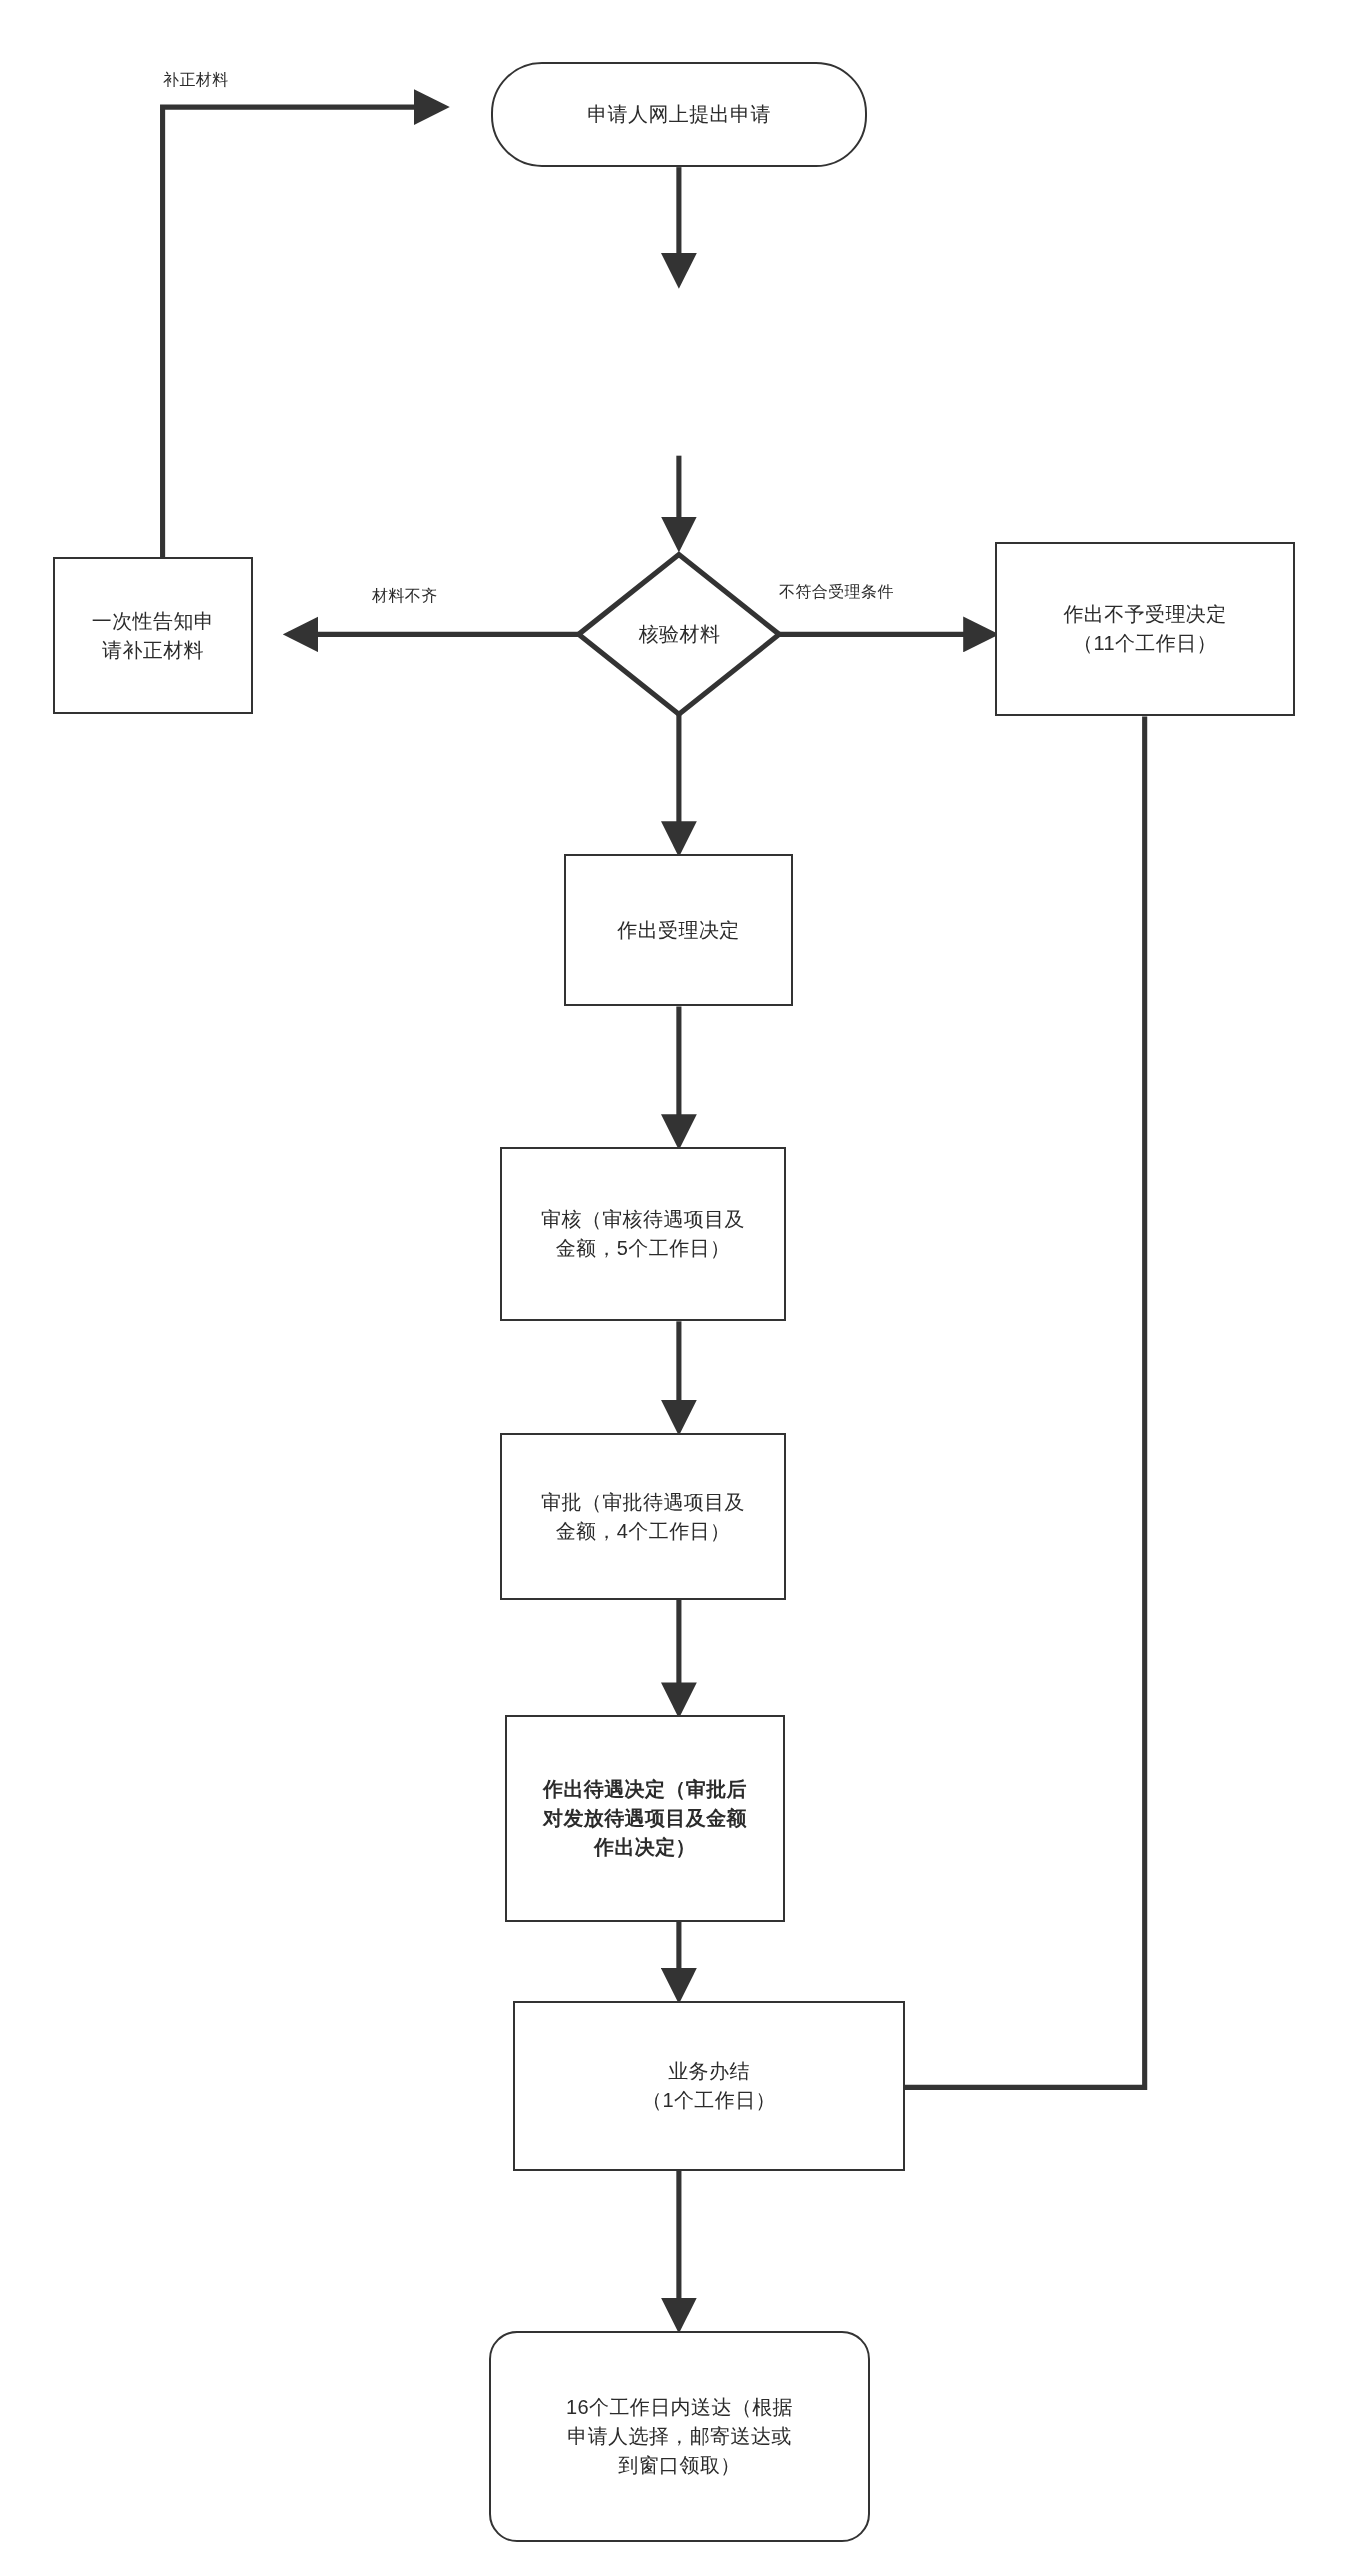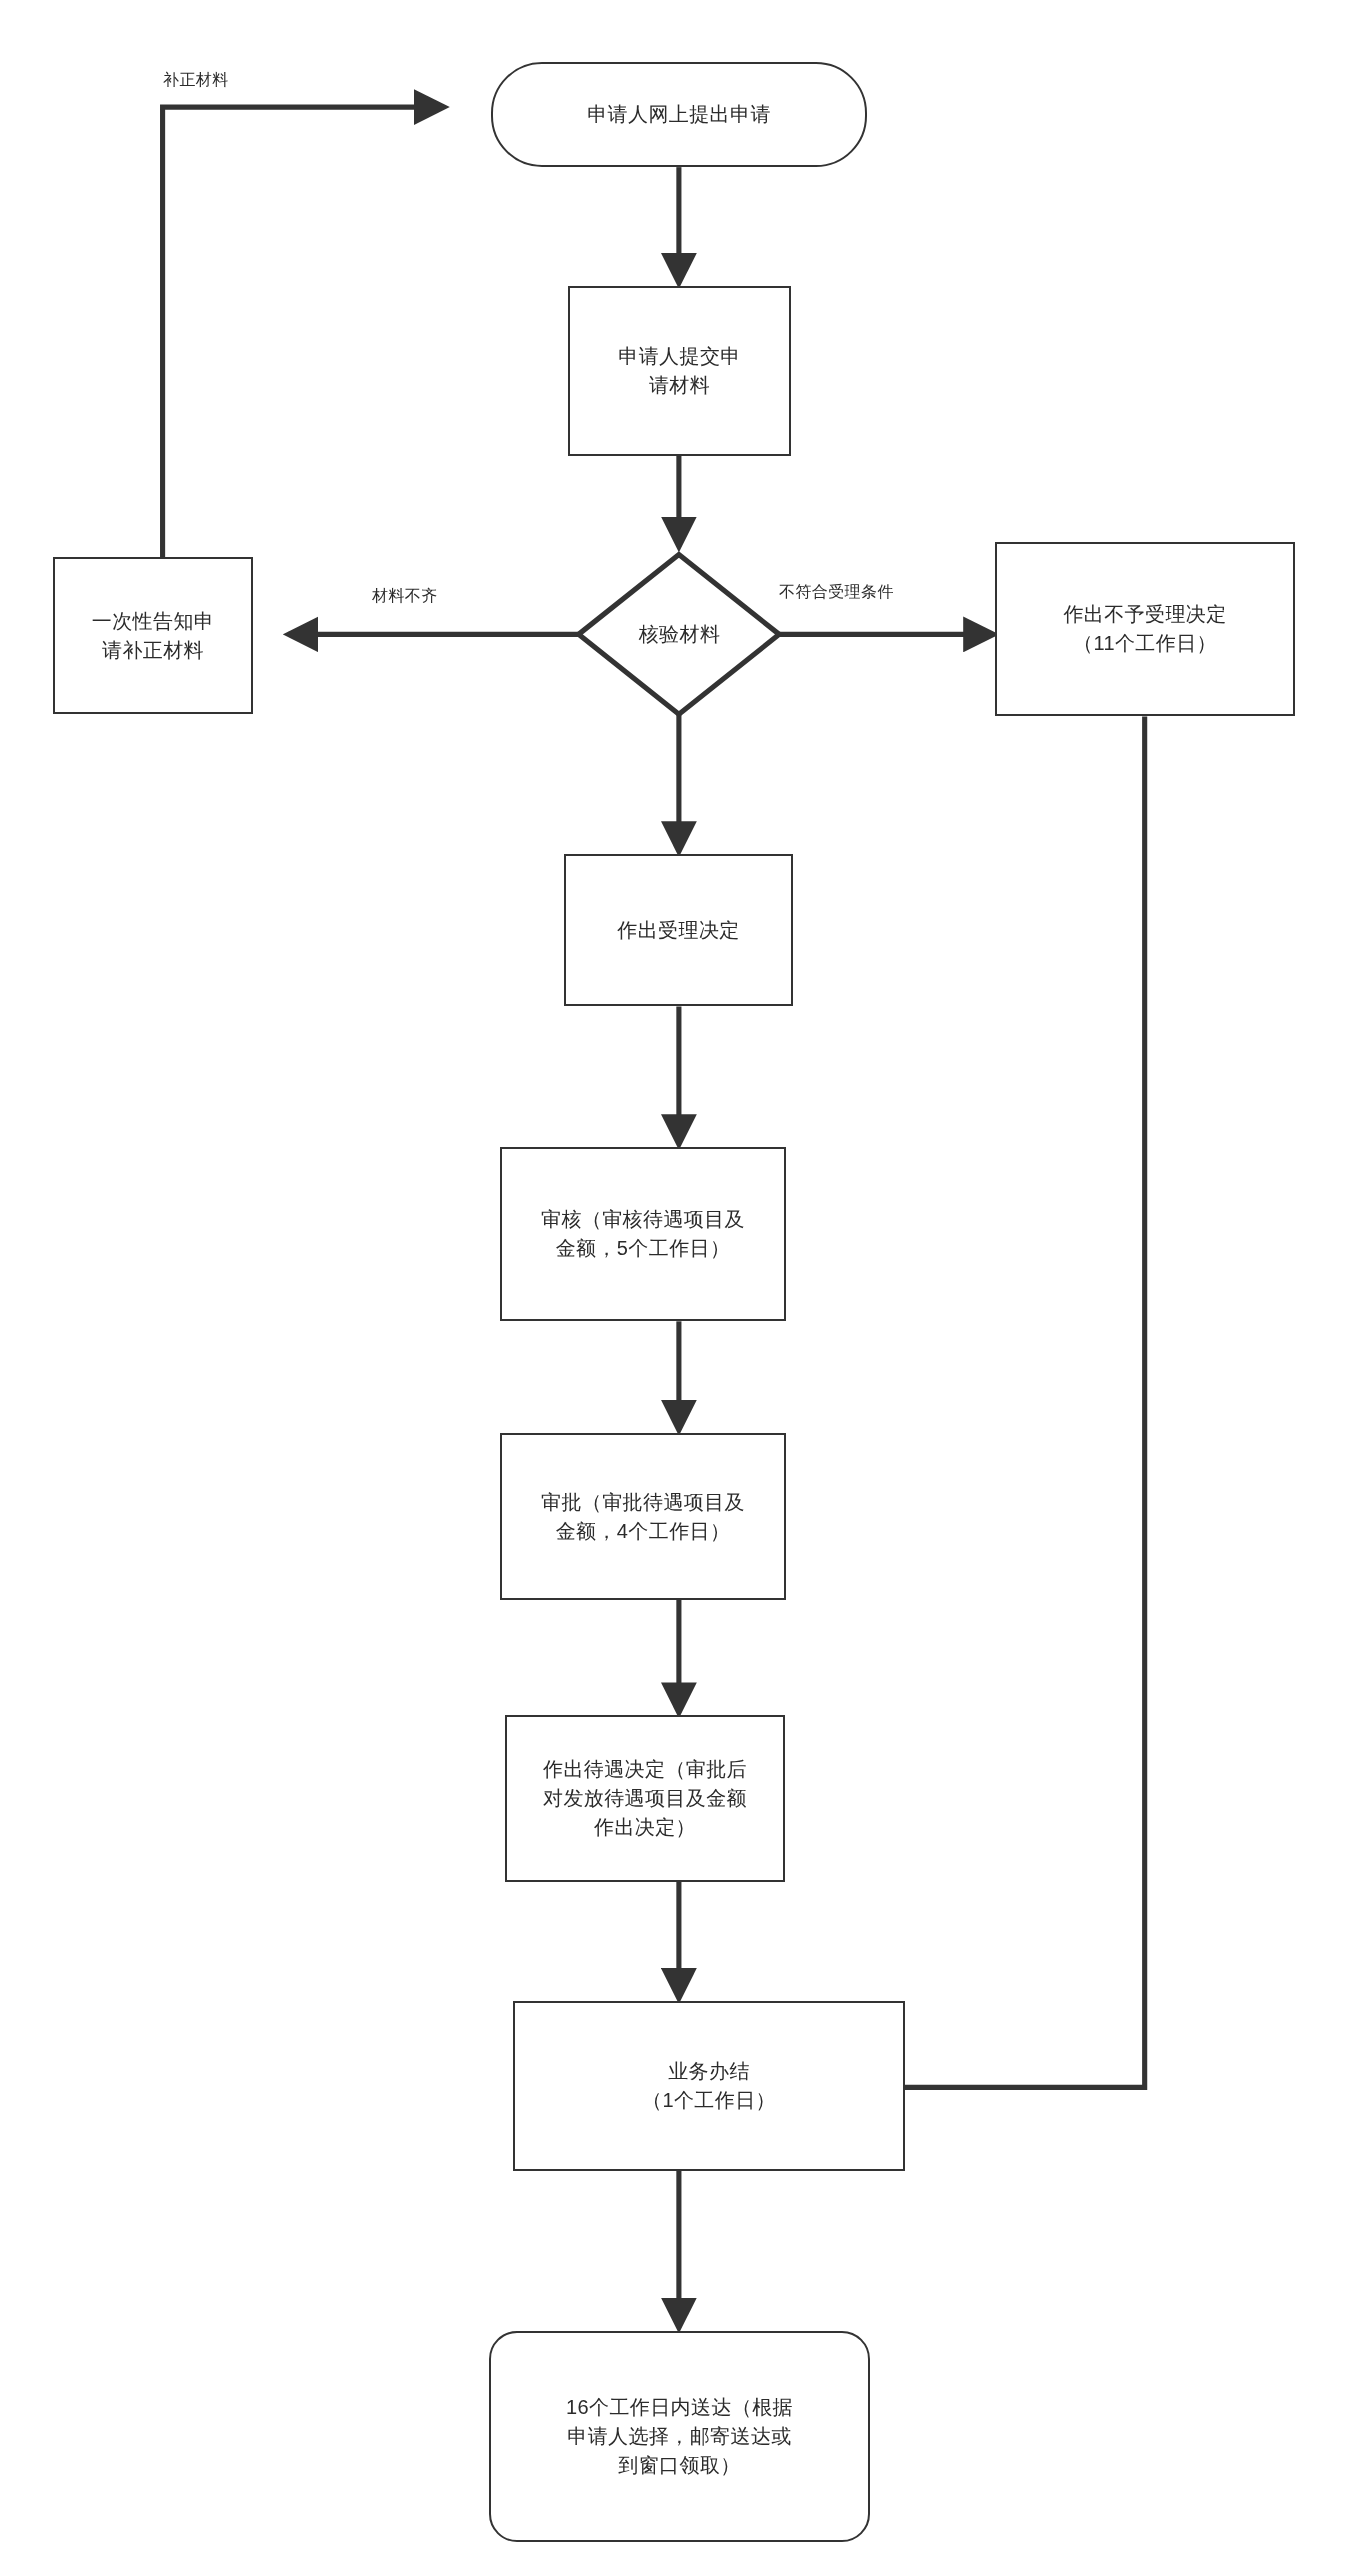--- a/index.html
+++ b/index.html
@@ -97,42 +97,40 @@
       <path d="M 1563 978 L 1563 2850 L 1184 2850" marker-end="url(#arrow)"></path>
 
       <path d="M 927 2964 L 927 3178" marker-end="url(#arrow)"></path>
     </g>
 
     <polygon points="927,757 1064,866 927,975 790,866" fill="#ffffff" stroke="#333333" stroke-width="7"></polygon>
   </svg>
 
   <div class="node stadium" style="left:491px; top:62px; width:376px; height:105px;">申请人网上提出申请</div>
 
-  <div class="node" style="left:568px; top:286px; width:223px; height:170px;">申请人提交申
-请材料</div>
 
   <div class="node diamond" style="left:579px; top:554px; width:201px; height:160px;">
     <span class="diamond-label">核验材料</span>
   </div>
 
   <div class="node" style="left:53px; top:557px; width:200px; height:157px;">一次性告知申
 请补正材料</div>
 
   <div class="node" style="left:995px; top:542px; width:300px; height:174px;">作出不予受理决定
 （11个工作日）</div>
 
   <div class="node" style="left:564px; top:854px; width:229px; height:152px;">作出受理决定</div>
 
   <div class="node" style="left:500px; top:1147px; width:286px; height:174px;">审核（审核待遇项目及
 金额，5个工作日）</div>
 
   <div class="node" style="left:500px; top:1433px; width:286px; height:167px;">审批（审批待遇项目及
 金额，4个工作日）</div>
 
-  <div class="node" style="left:505px; top:1715px; width:280px; height:167px;">作出待遇决定（审批后
+  <div class="node" style="left:505px; top:1715px; width:280px; height:207px;font-weight:bold;">作出待遇决定（审批后
 对发放待遇项目及金额
 作出决定）</div>
 
   <div class="node" style="left:513px; top:2001px; width:392px; height:170px;">业务办结
 （1个工作日）</div>
 
   <div class="node stadium" style="left:489px; top:2331px; width:381px; height:211px; border-radius:28px;">16个工作日内送达（根据
 申请人选择，邮寄送达或
 到窗口领取）</div>
 

